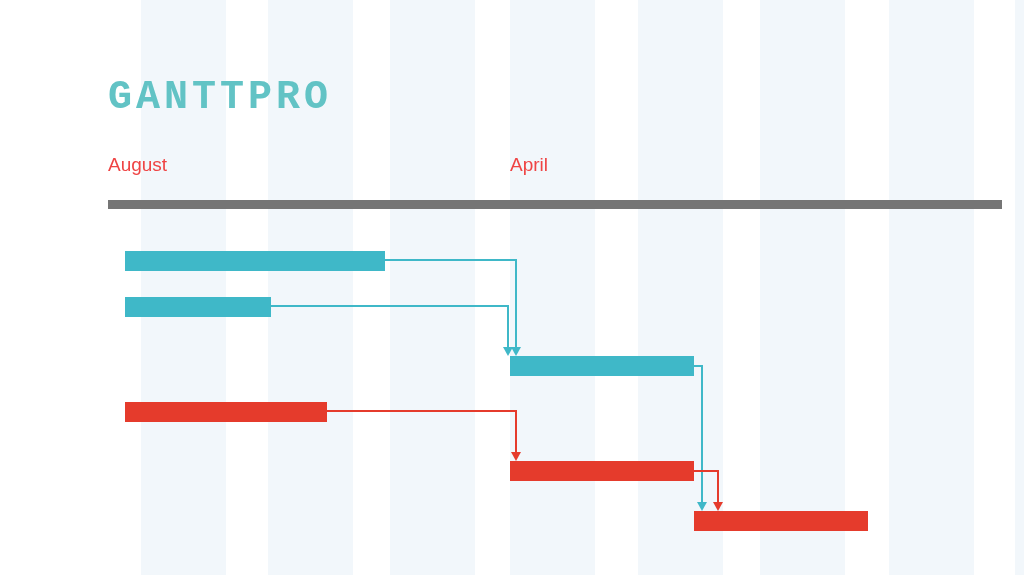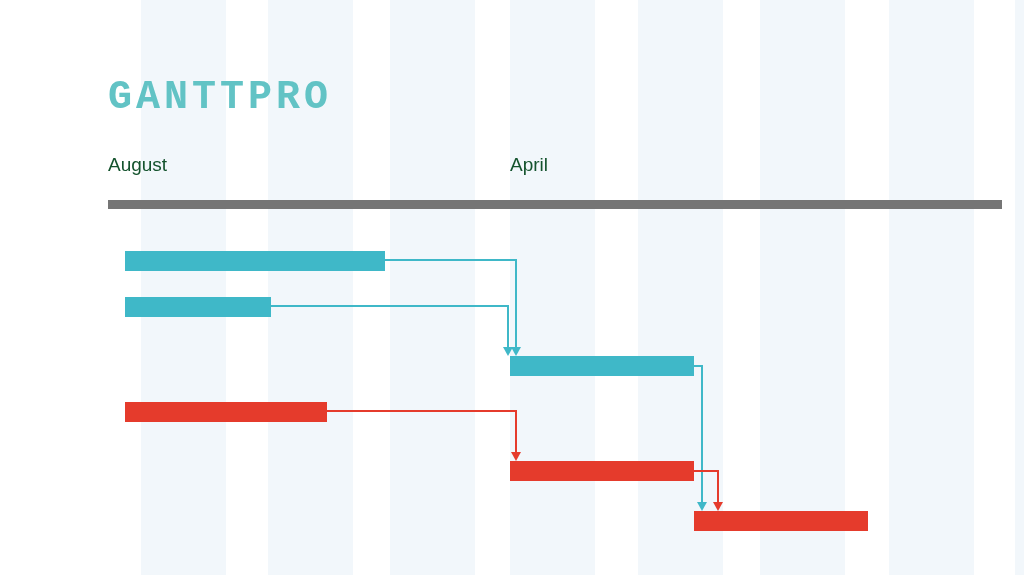--- a/index.html
+++ b/index.html
@@ -28,21 +28,21 @@
       letter-spacing: 4px;
       color: #62c3c5;
       text-transform: uppercase;
     }
 
     
     .month-label {
       position: absolute;
       top: 154px;
       font-size: 19px;
-      color: #14532d;
+      color: #ef4444;
     }
 
     
     .ruler {
       position: absolute;
       left: 108px;
       right: 22px;
       top: 200px;
       height: 9px;
       background: #757575;

